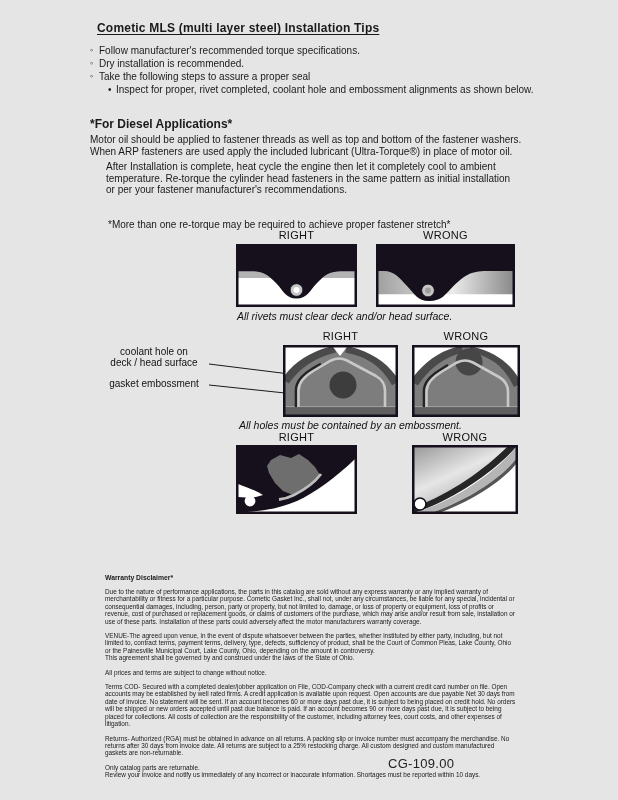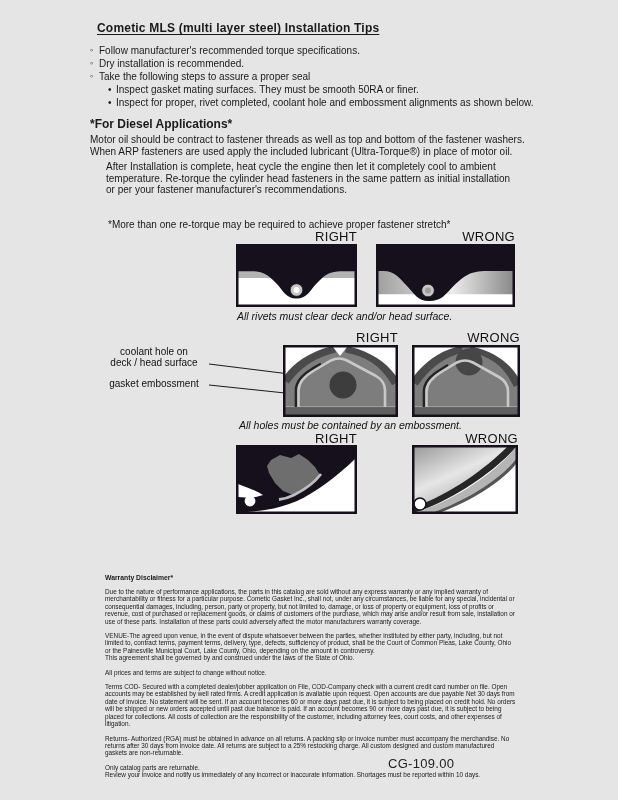--- a/index.html
+++ b/index.html
@@ -15,21 +15,21 @@
   .bullets { left:90px; top:44px; font-size:10px; line-height:13px; }
   .bullet-row { white-space:nowrap; }
   .bullet-row .marker { display:inline-block; width:9px; font-size:9px; vertical-align:top; }
   .sub { padding-left:18px; }
   .sub .marker { width:8px; font-size:10px; }
   .diesel-head { left:90px; top:117px; font-size:12px; font-weight:bold; }
   .para { font-size:10px; line-height:11.5px; white-space:pre-line; width:450px; }
   .p1 { left:90px; top:134px; }
   .p2 { left:106px; top:161px; }
   .p3 { left:108px; top:203px;margin-top:16px; }
-  .dlabel { font-size:13px; color:#111111; text-align:right; letter-spacing:0.3px; }
+  .dlabel { font-size:11px; color:#111111; text-align:center; letter-spacing:0.3px; }
   .dcaption { font-size:10.5px; color:#111111; white-space:pre-line; line-height:12px;font-style:italic; }
   .ann { font-size:10px; line-height:11px; text-align:center; color:#111111; }
   .warranty { left:105px; top:574px; width:413px; }
   .warranty h4 { margin:0 0 7px 0; font-size:6.8px; }
   .warranty p { margin:0 0 7px 0; font-size:6.4px; line-height:7.4px; white-space:pre-line; }
   .footer-code { left:388px; top:756px; font-size:13px; letter-spacing:0.3px; color:#222; }
   svg { display:block; }
 </style>
 </head>
 <body>
@@ -58,29 +58,26 @@
     <div class="bullet-row">
       <span class="marker">◦</span><span>Follow manufacturer's recommended torque specifications.</span>
     </div>
     <div class="bullet-row">
       <span class="marker">◦</span><span>Dry installation is recommended.</span>
     </div>
     <div class="bullet-row">
       <span class="marker">◦</span><span>Take the following steps to assure a proper seal</span>
     </div>
     <div class="bullet-row sub">
-      <span class="marker">•</span><span>Inspect gasket mating surfaces.  They must be smooth 50RA or finer.</span>
-    </div>
-    <div class="bullet-row sub">
       <span class="marker">•</span><span>Inspect for proper, rivet completed, coolant hole and embossment alignments as shown below.</span>
     </div>
   </div>
 
   <div class="abs diesel-head">*For Diesel Applications*</div>
-  <div class="abs para p1">Motor oil should be contract to fastener threads as well as top and bottom of the fastener washers.
+  <div class="abs para p1">Motor oil should be applied to fastener threads as well as top and bottom of the fastener washers.
 When ARP fasteners are used apply the included lubricant (Ultra-Torque®) in place of motor oil.</div>
   <div class="abs para p2">After Installation is complete, heat cycle the engine then let it completely cool to ambient
 temperature. Re-torque the cylinder head fasteners in the same pattern as initial installation
 or per your fastener manufacturer's recommendations.</div>
   <div class="abs para p3">*More than one re-torque may be required to achieve proper fastener stretch*</div>
 
   <div class="abs dlabel" style="left:236px;top:229px;width:121px;">RIGHT</div>
   <div class="abs dlabel" style="left:376px;top:229px;width:139px;">WRONG</div>
 
   <div class="abs" style="left:236px;top:244px;">

